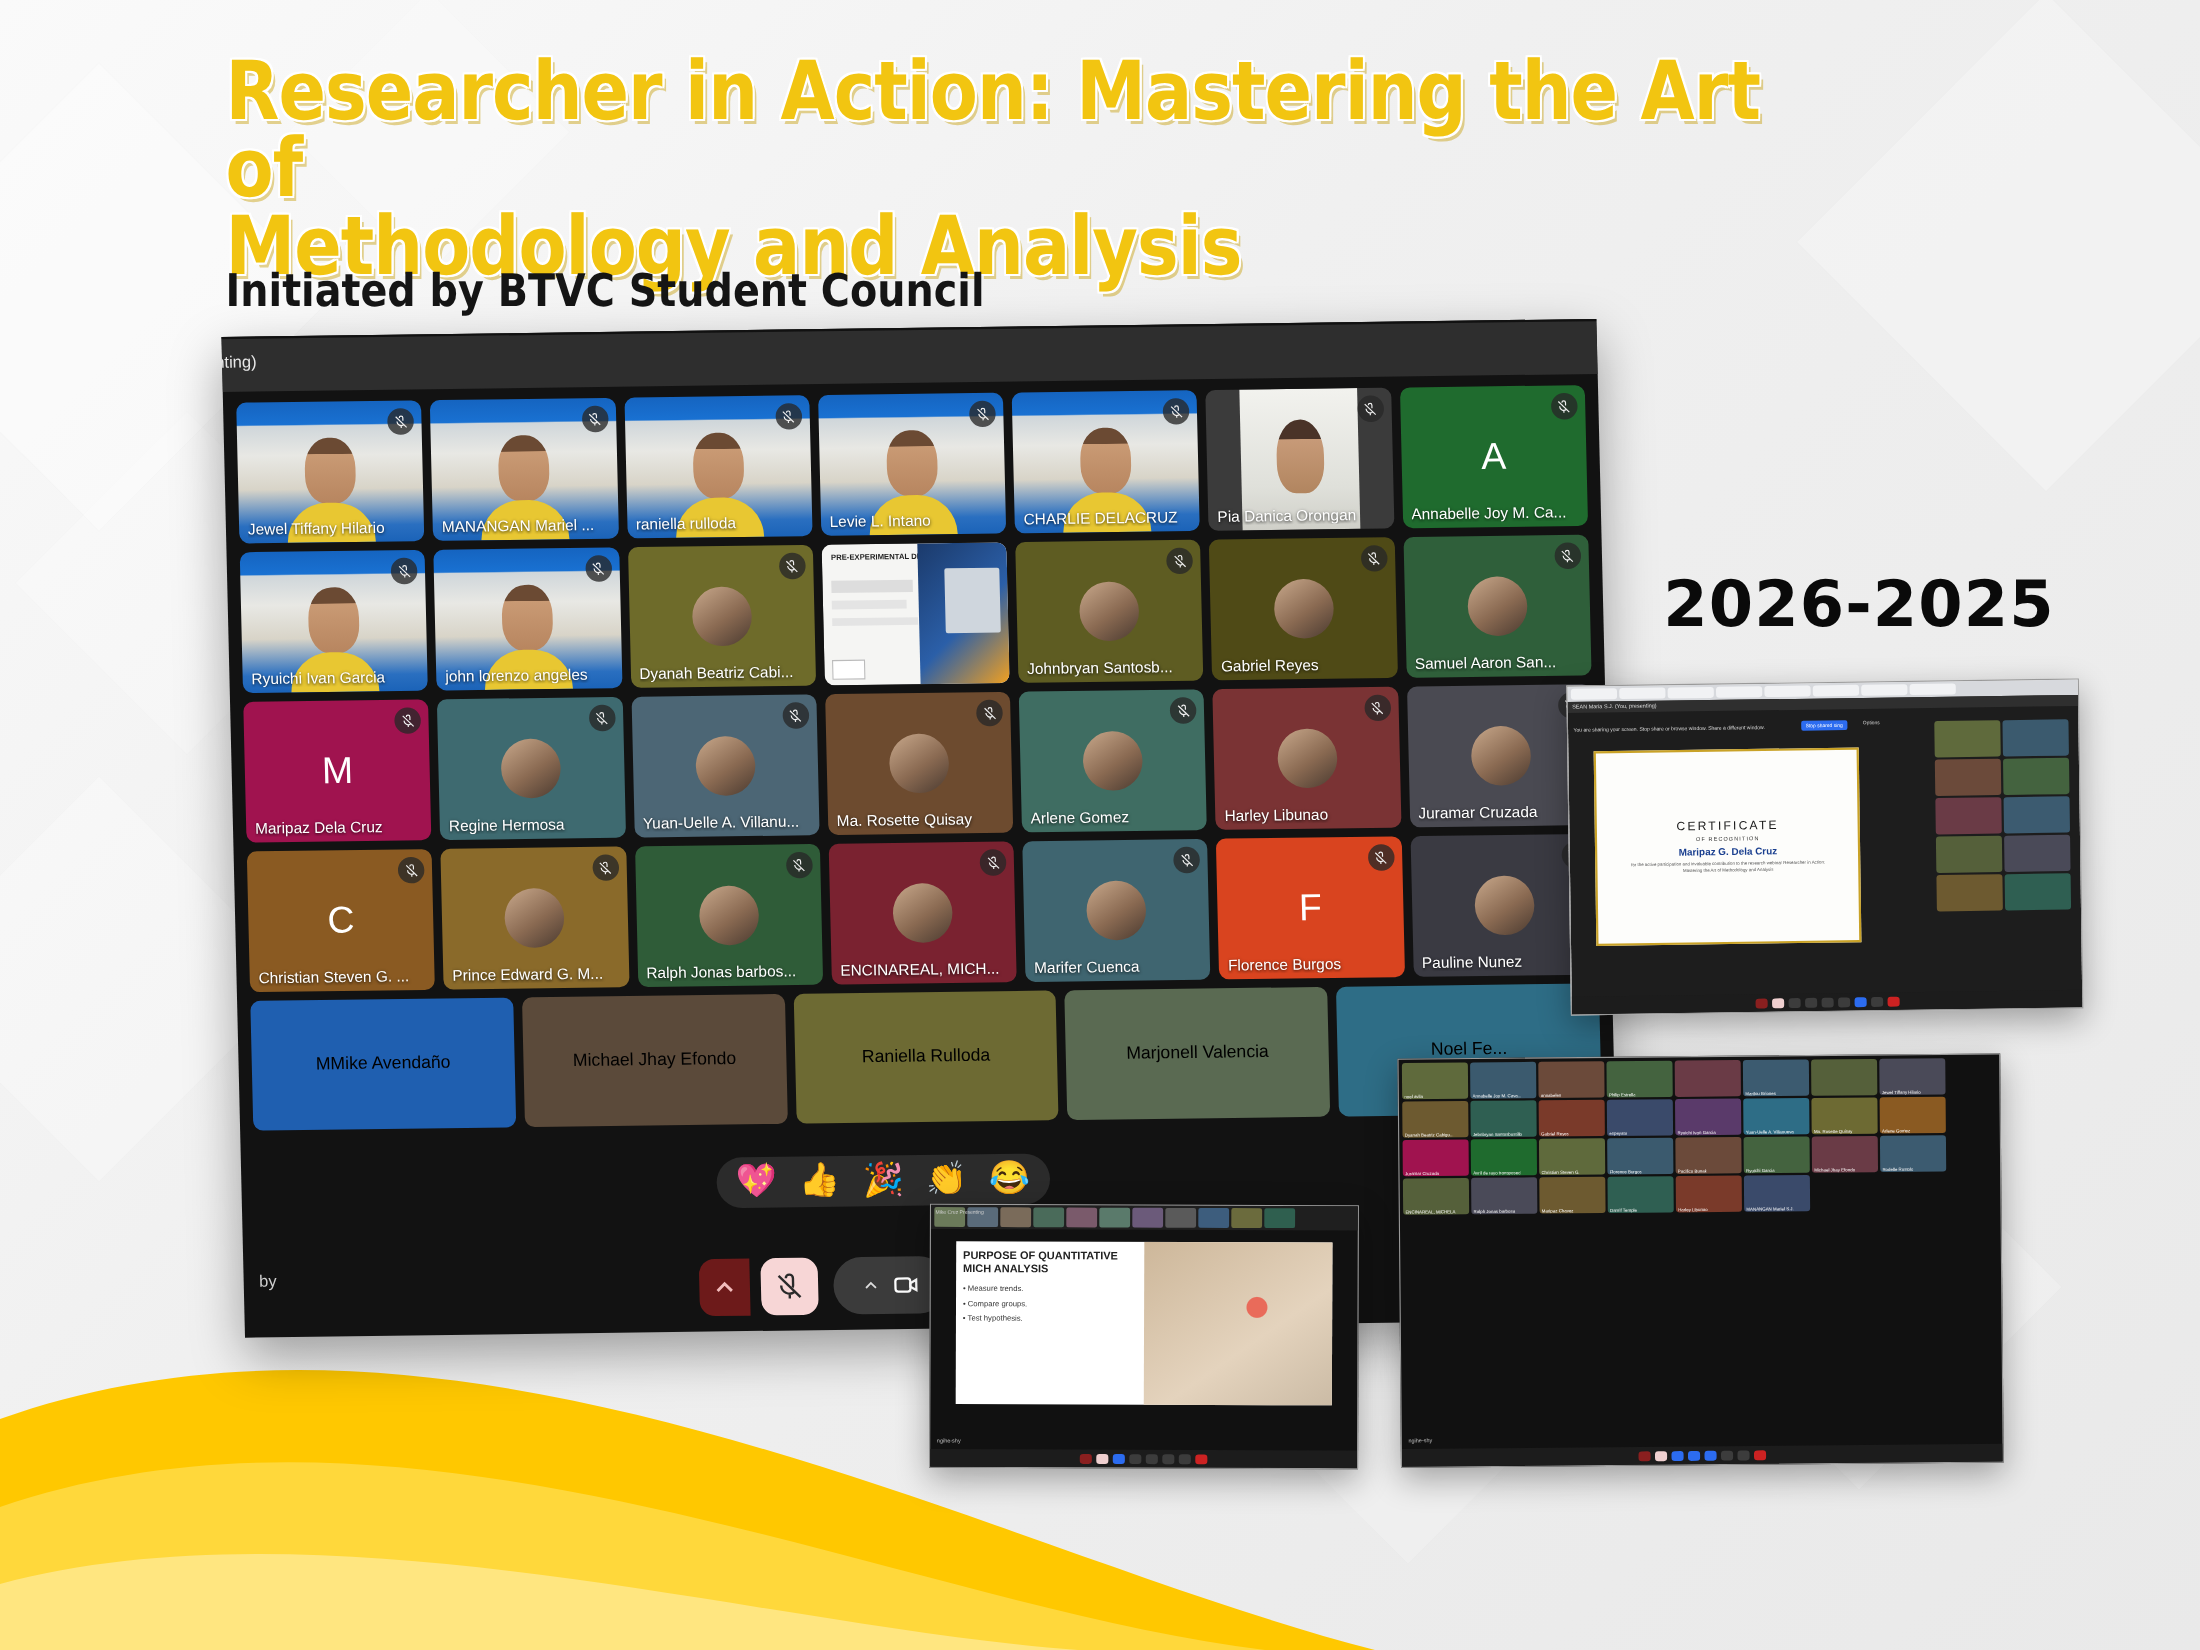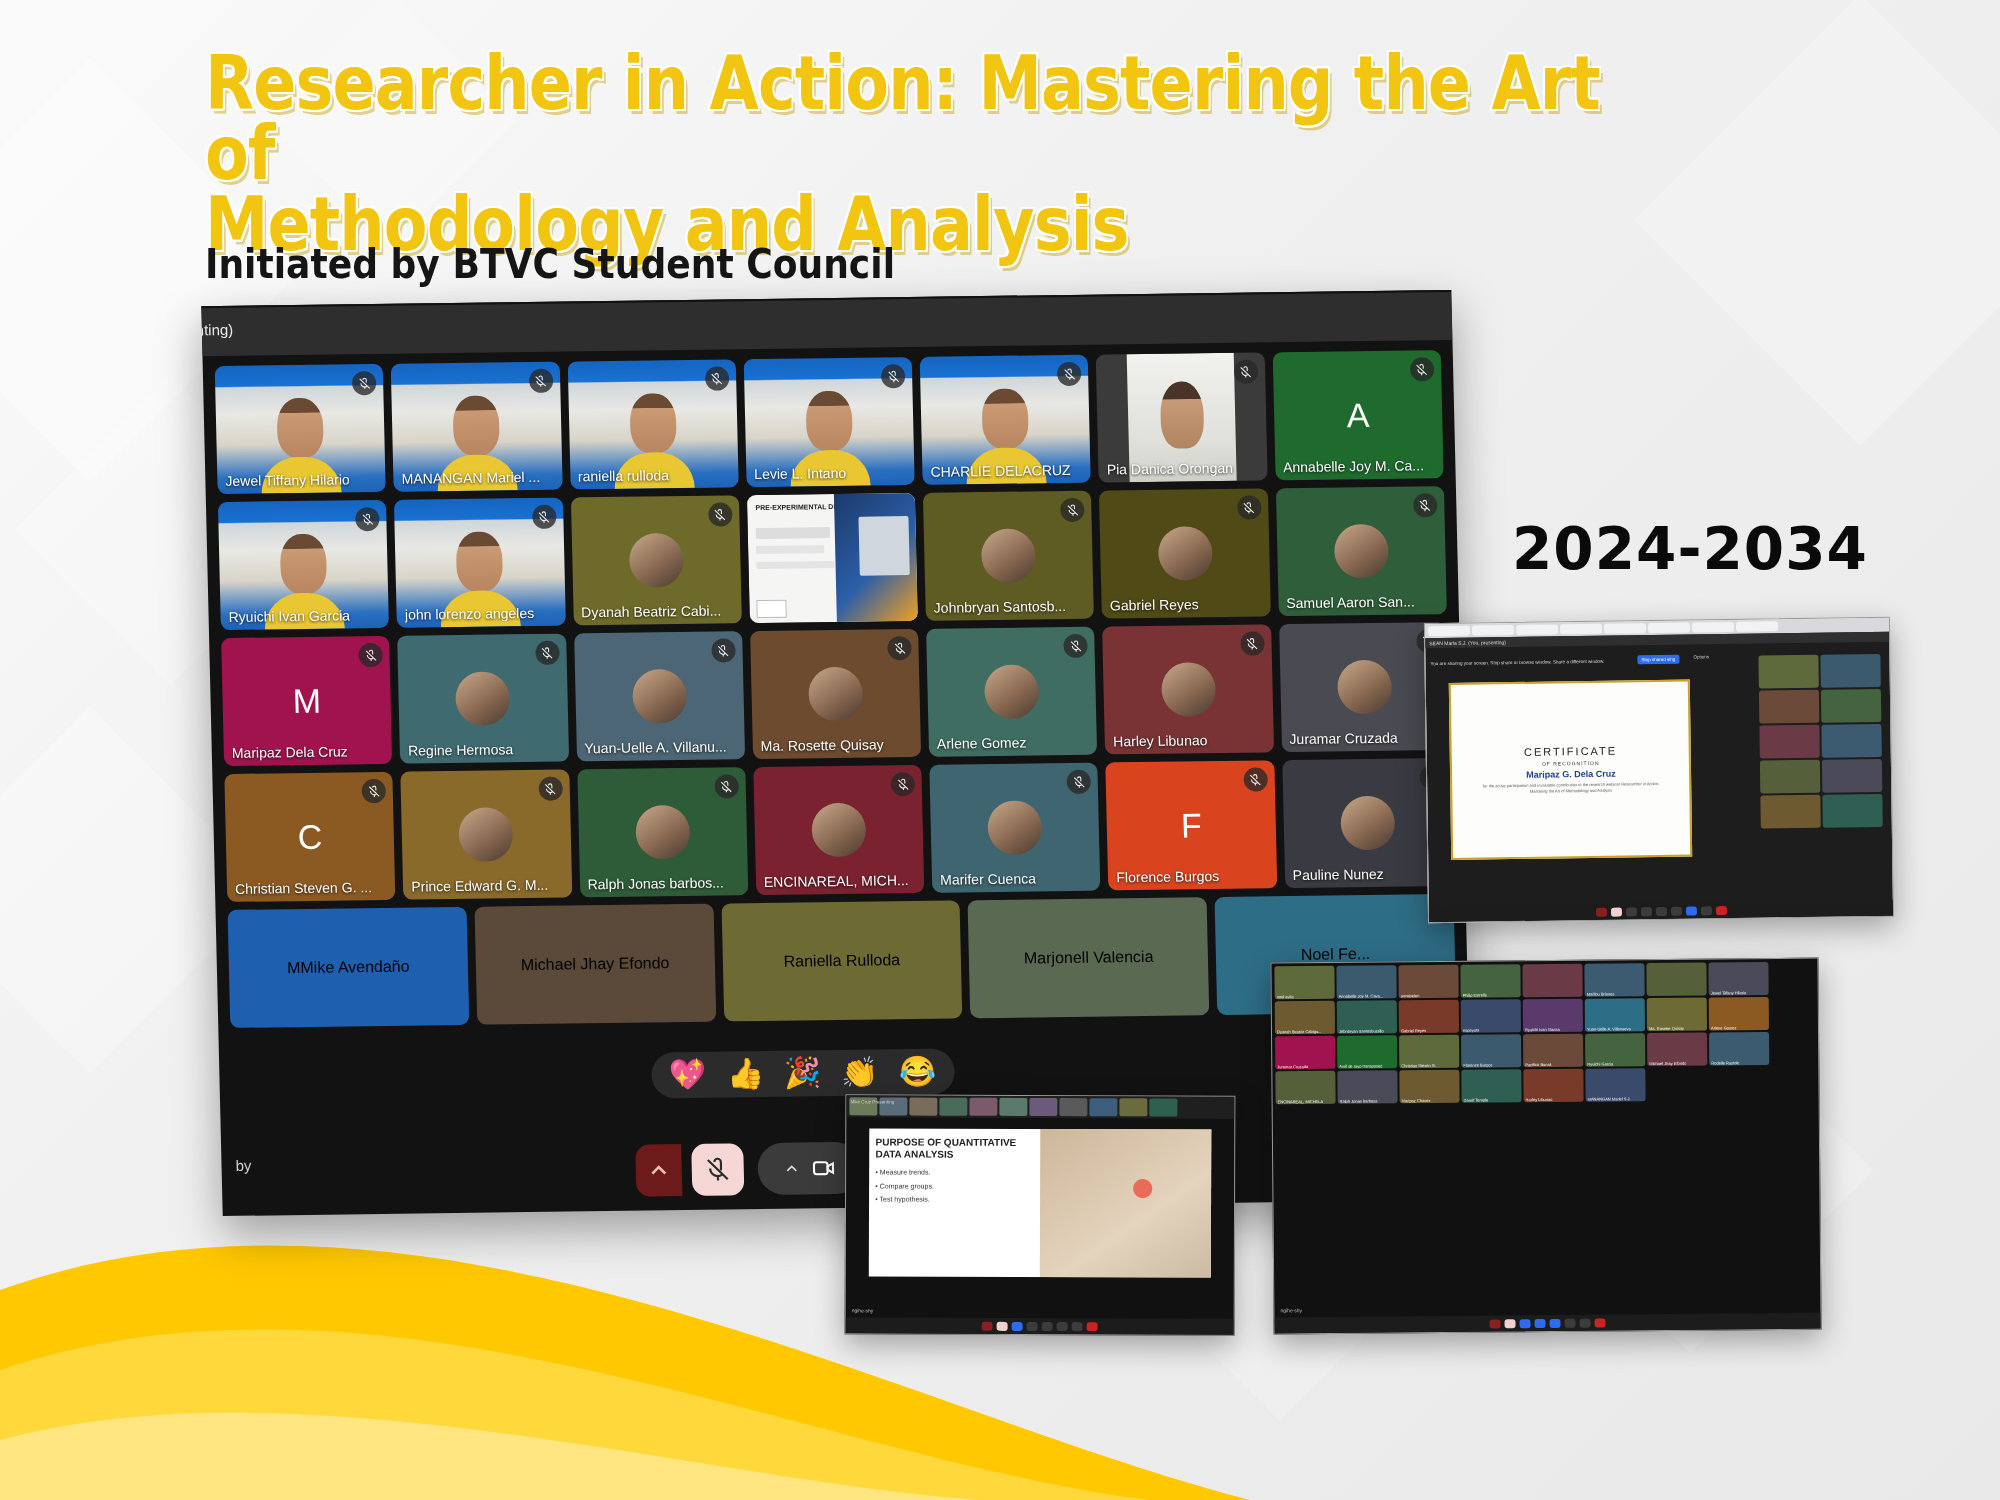--- a/index.html
+++ b/index.html
@@ -206,21 +206,21 @@
 
 <svg id="swoosh" viewBox="0 0 2000 560" preserveAspectRatio="none">
   <path d="M0,350 C420,200 900,470 1250,560 L0,560 Z" fill="#FFC800"></path>
   <path d="M0,430 C380,300 820,520 1150,560 L0,560 Z" fill="#FFD83B"></path>
   <path d="M0,500 C300,420 700,540 980,560 L0,560 Z" fill="#FFE680"></path>
 </svg>
 
 <div id="title">Researcher in Action: Mastering the Art of
 Methodology and Analysis</div>
 <div id="subtitle">Initiated by BTVC Student Council</div>
-<div id="year">2024-2034</div>
+<div id="year">2026-2025</div>
 
 <div id="mainwin">
 
   <div class="zm-topbar">
     <div class="bar-strip"></div>
     <span>senting)</span>
   </div>
 
   <div class="grid" id="grid-host">
       <div class="grid-row">
@@ -823,21 +823,21 @@
     <div class="film-th" style="background:#6b5a7a"></div>
     <div class="film-th" style="background:#5a5a5a"></div>
     <div class="film-th" style="background:#3d5d7d"></div>
     <div class="film-th" style="background:#6b6b3d"></div>
     <div class="film-th" style="background:#2f5f4f"></div>
   </div>
   <div style="position:absolute;left:4px;top:4px;color:#cfcfcf;font-size:4.6px;z-index:3">Mike Cruz Presenting</div>
 
   <div class="slide">
     <div class="stxt">
-      <div class="stitle">PURPOSE OF QUANTITATIVE DATA ANALYSIS</div>
+      <div class="stitle">PURPOSE OF QUANTITATIVE MICH ANALYSIS</div>
       <div class="sbul" id="slide-bullets">
           <div>• Measure trends.</div>
           <div>• Compare groups.</div>
           <div>• Test hypothesis.</div>
         </div>
     </div>
     <div class="simg"></div>
   </div>
 
   <div style="position:absolute;left:6px;bottom:20px;color:#bdbdbd;font-size:5px">ngihe-shy</div>

